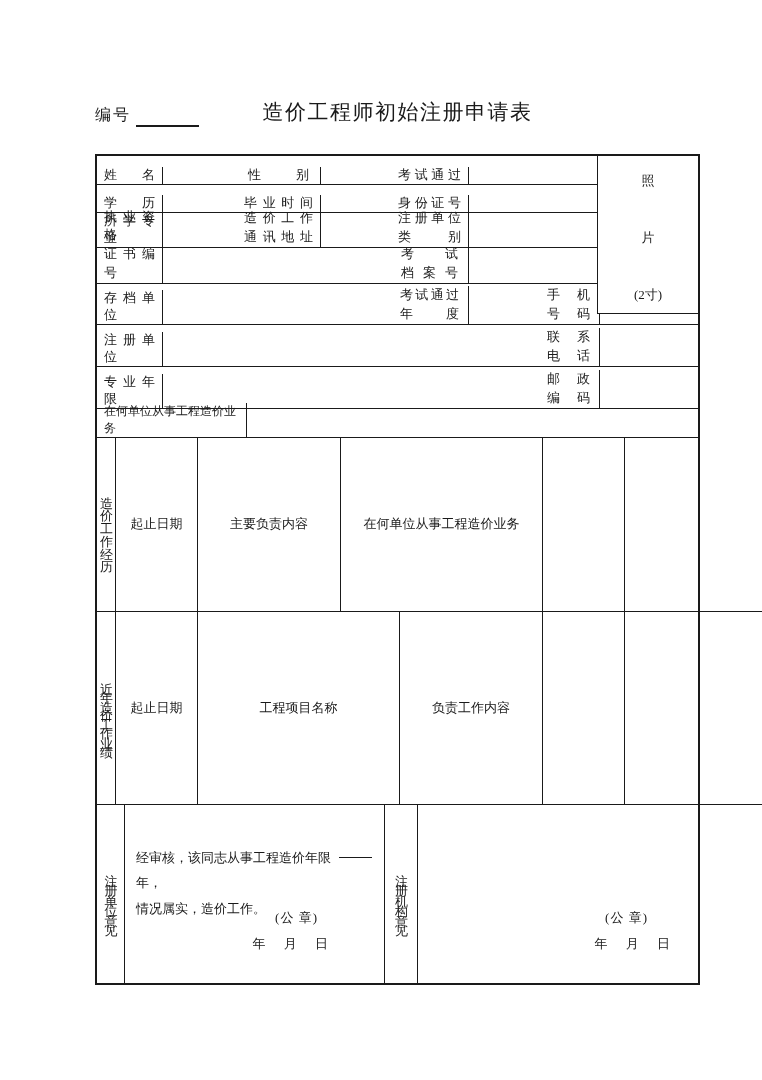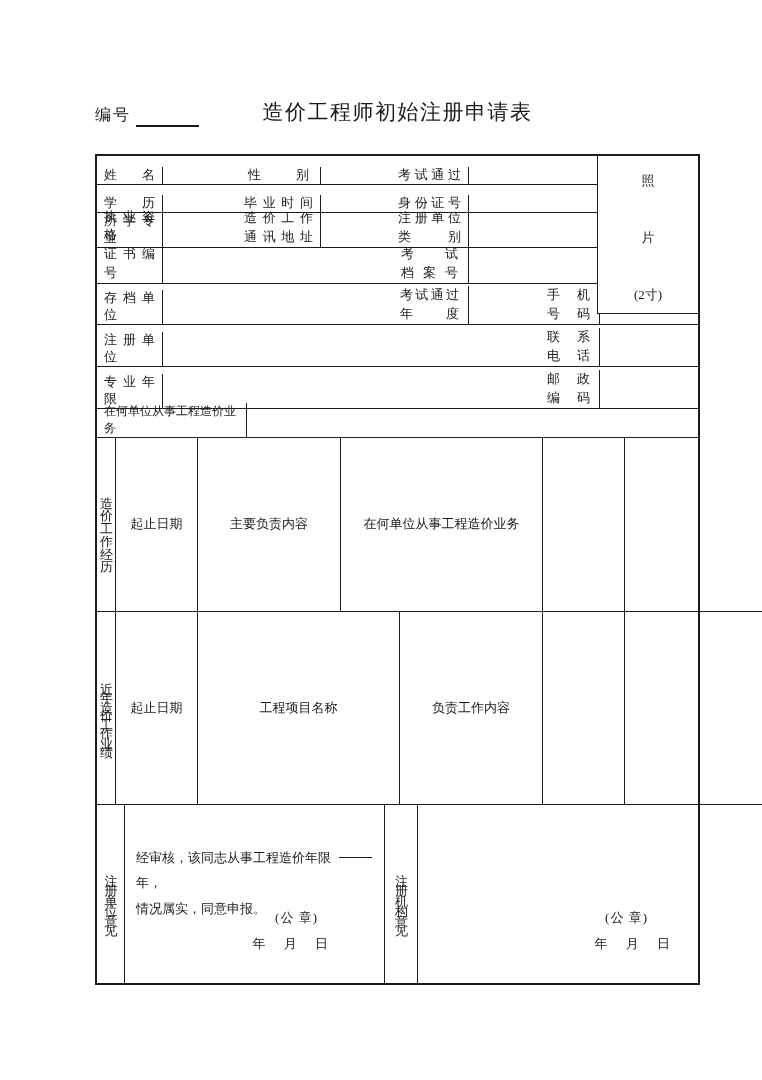--- a/index.html
+++ b/index.html
@@ -233,21 +233,21 @@
     </div>
 
     <div class="ops">
       <div class="opside" style="width:28px">
         <div class="vtext" style="letter-spacing:10px">注册单位意见</div>
       </div>
       <div class="opcell" style="width:260px;border-right:1px solid #1a1a1a">
         <div class="optext">
           <span>经审核，该同志从事工程造价年限</span><span class="dash"></span><span>年，</span>
           <br>
-          <span>情况属实，同意申报。</span>
+          <span>情况属实，造价工作。</span>
         </div>
         <div class="seal" style="top:104px;right:66px">(公 章)</div>
         <div class="date" style="top:130px;right:56px">年 月 日</div>
       </div>
       <div class="opside" style="width:33px">
         <div class="vtext" style="letter-spacing:10px">注册机构意见</div>
       </div>
       <div class="opcell" style="flex:1">
         <div class="seal" style="top:104px;right:50px">(公 章)</div>
         <div class="date" style="top:130px;right:28px">年 月 日</div>

